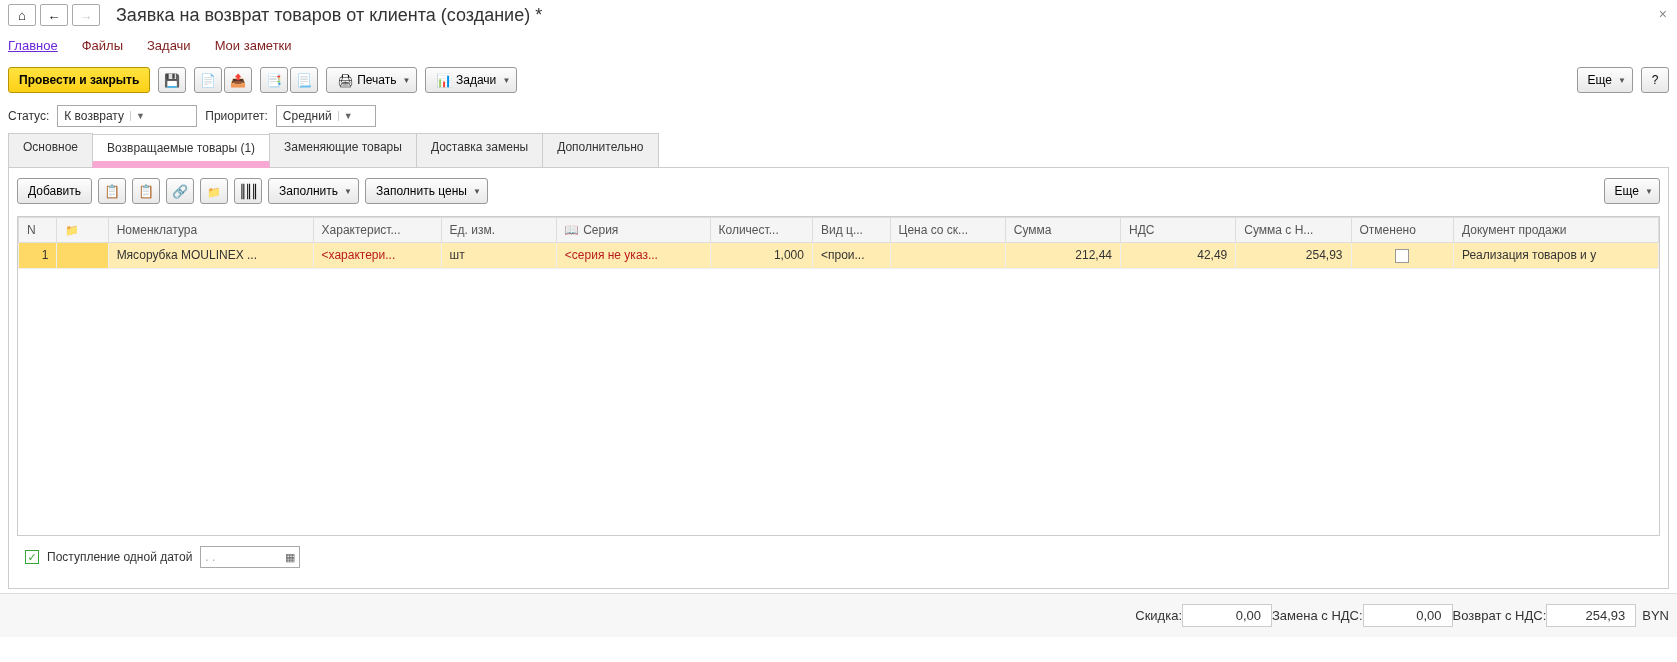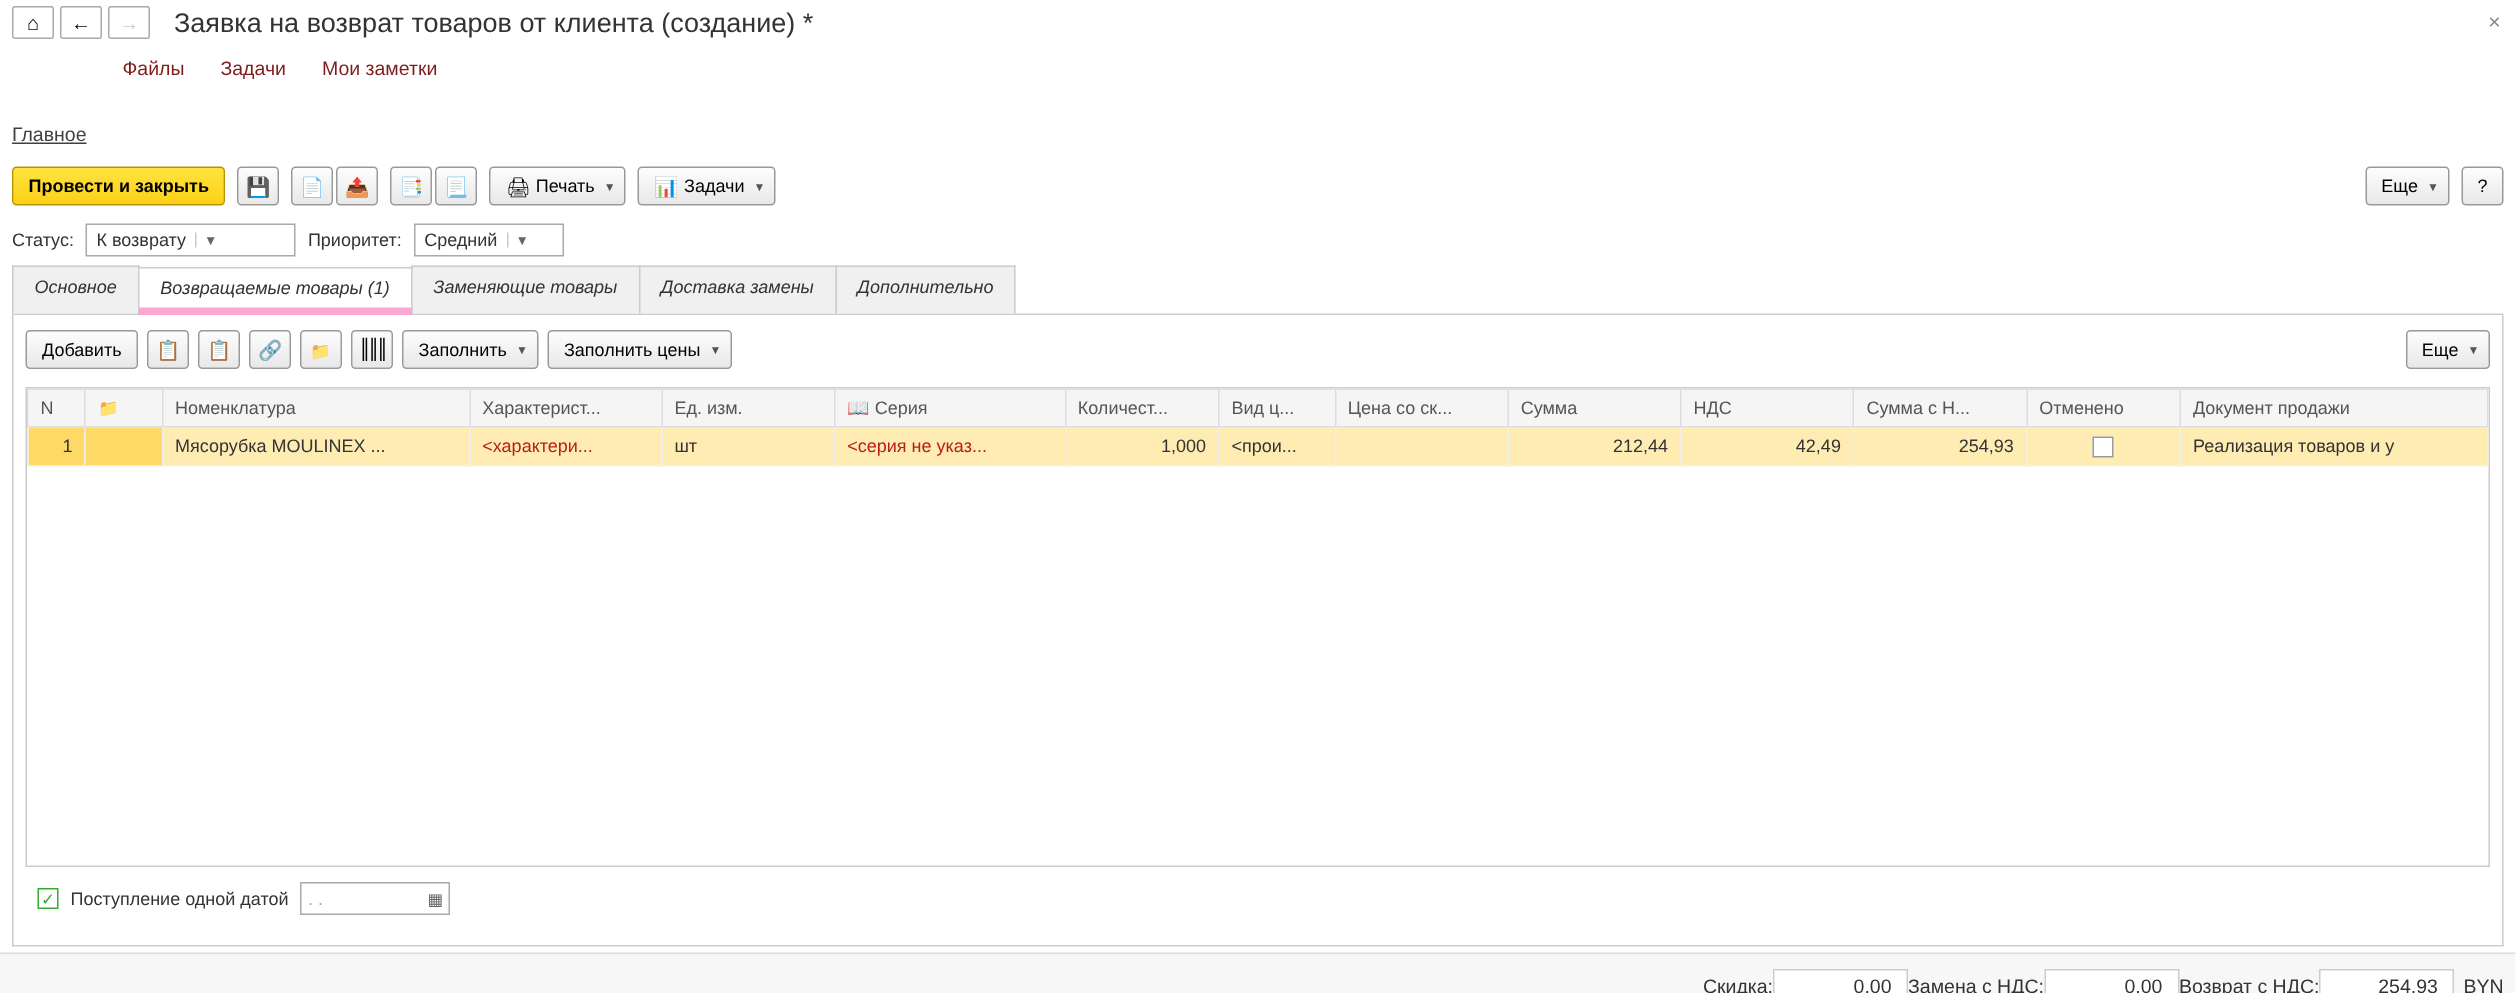--- a/index.html
+++ b/index.html
@@ -6,40 +6,40 @@
 body { font-family: Arial, sans-serif; font-size: 12px; color: #333; background: #fff; }
 
 .top-bar { display: flex; align-items: center; padding: 4px 8px; gap: 4px; }
 .nav-btn { width: 28px; height: 22px; border: 1px solid #aaa; background: #fff; display: flex; align-items: center; justify-content: center; cursor: pointer; border-radius: 2px; }
 .nav-btn.disabled { color: #ccc; }
 .window-title { font-size: 18px; margin-left: 12px; font-weight: normal; }
 .close-x { position: absolute; right: 10px; top: 6px; cursor: pointer; color: #888; font-size: 14px; }
 
 .nav-tabs { display: flex; gap: 24px; padding: 8px 8px; }
 .nav-tab { font-size: 13px; color: #7f1d1d; cursor: pointer; }
-.nav-tab.active { color: #404040; text-decoration: underline; margin-top: 44px; }
+.nav-tab.active { color: #6d28d9; text-decoration: underline; }
 
 .toolbar { display: flex; align-items: center; padding: 6px 8px; gap: 8px; }
 .btn { height: 26px; border: 1px solid #999; background: linear-gradient(#fdfdfd, #e8e8e8); display: inline-flex; align-items: center; padding: 0 10px; cursor: pointer; border-radius: 3px; font-size: 12px; }
 .btn.primary { background: linear-gradient(#ffe340, #fdd017); border-color: #b89400; font-weight: bold; }
 .btn.icon-only { padding: 0; width: 28px; justify-content: center; }
 .btn.dropdown { padding-right: 20px; position: relative; align-items: center; }
 .btn.dropdown::after { content: "▼"; font-size: 8px; position: absolute; right: 6px; color: #555; }
 .btn .icon { font-size: 13px; }
 .btn-group { display: flex; gap: 2px; }
 .spacer { flex: 1; }
 
 .status-row { display: flex; align-items: center; padding: 6px 8px; gap: 8px; }
 .status-row label { font-size: 12px; }
 .select { height: 22px; border: 1px solid #aaa; background: #fff; padding: 0 6px; font-size: 12px; position: relative; display: inline-flex; align-items: center; }
 .select .sel-dd { width: 16px; text-align: center; border-left: 1px solid #ccc; margin-left: 6px; padding-left: 4px; font-size: 9px; color: #666; cursor: pointer; }
 
 .page-tabs { display: flex; border-bottom: 1px solid #ccc; margin: 0 8px; }
-.page-tab { padding: 6px 14px; border: 1px solid #ccc; border-bottom: none; background: #f0f0f0; margin-right: -1px; cursor: pointer; font-size: 12px; font-style: italic; }
-.page-tab.active { background: #fff; border-bottom: 5px solid #f9a8d4; position: relative; top: 1px; }
+.page-tab { padding: 6px 14px; border: 1px solid #ccc; border-bottom: none; background: #f0f0f0; margin-right: -1px; cursor: pointer; font-size: 12px; }
+.page-tab.active { background: #fff; border-bottom: 7px solid #f9a8d4; position: relative; top: 1px; }
 
 .content-area { border: 1px solid #ccc; border-top: none; margin: 0 8px; padding: 10px 8px; }
 .inner-toolbar { display: flex; align-items: center; gap: 6px; margin-bottom: 12px; }
 .btn.highlight { border: 2px solid #c00; }
 
 .table-wrap { border: 1px solid #ccc; height: 320px; overflow: auto; position: relative; }
 table { border-collapse: collapse; width: 100%; font-size: 12px; }
 th { background: #f5f5f5; border: 1px solid #ddd; padding: 5px 8px; text-align: left; font-weight: normal; color: #555; white-space: nowrap; }
 td { border: 1px solid #eee; padding: 5px 8px; white-space: nowrap; }
 tr.selected td { background: #ffecb3; }

